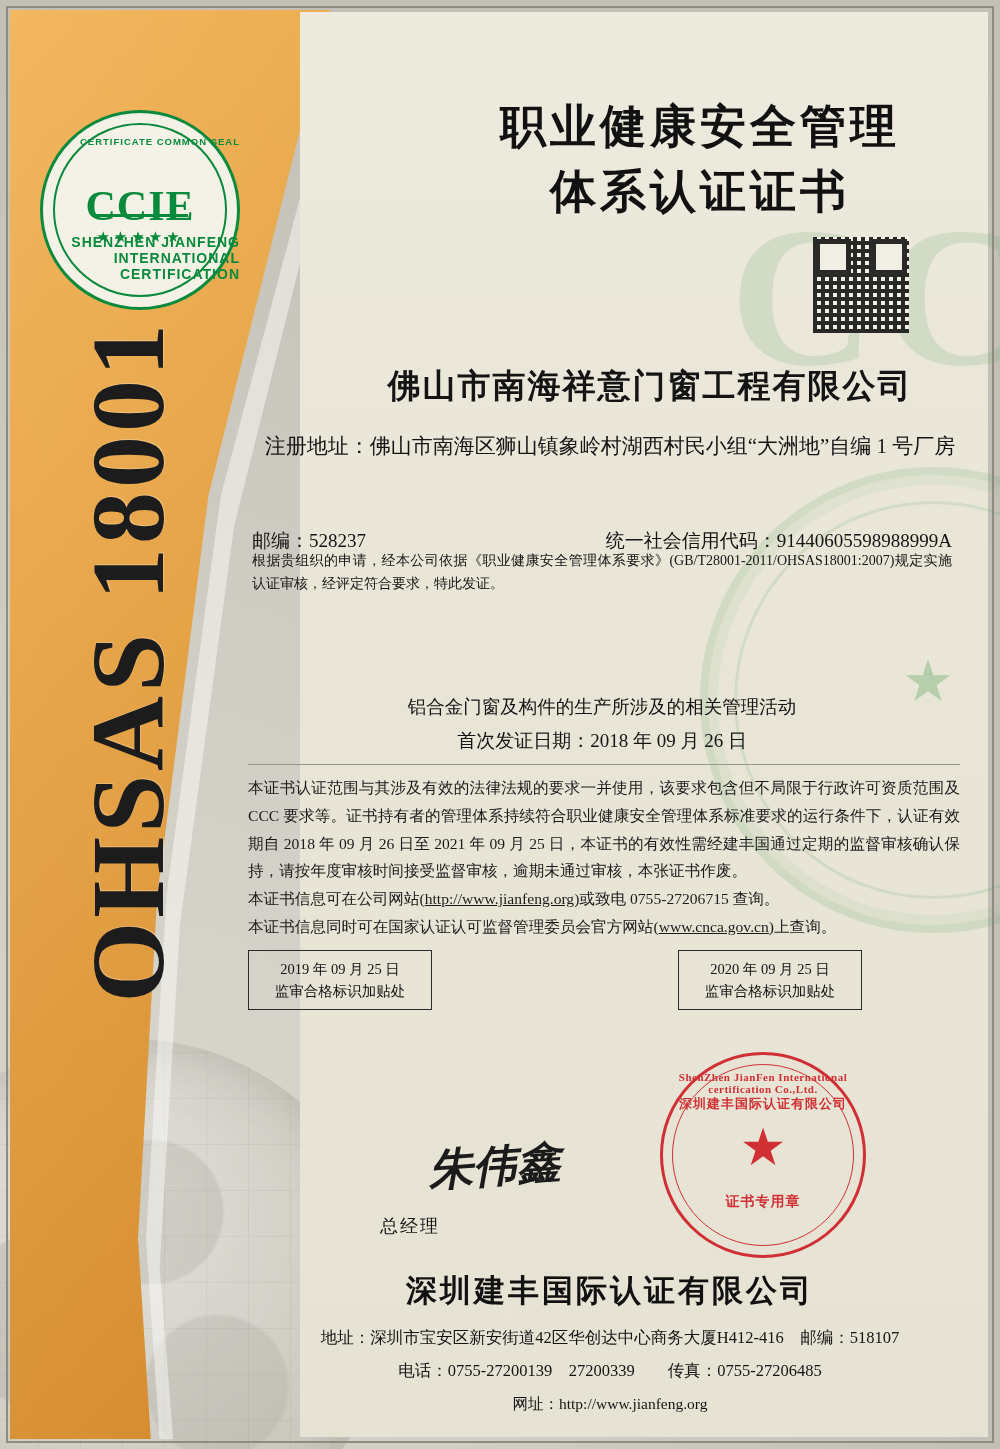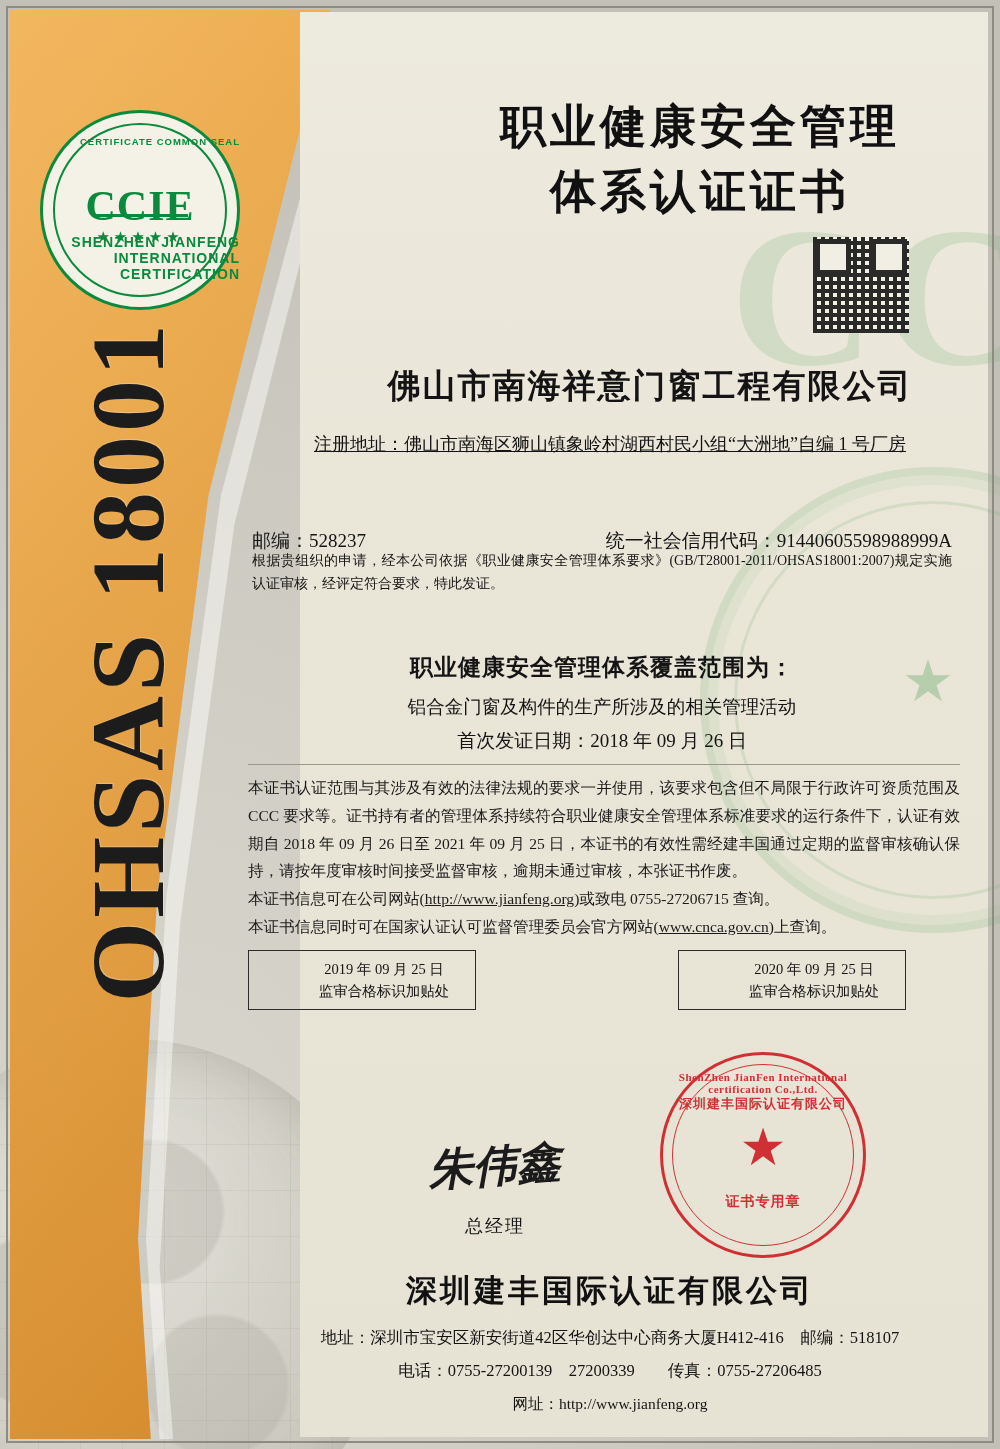--- a/index.html
+++ b/index.html
@@ -157,21 +157,21 @@
   .qr:after{right:2px;top:2px;}
   .row{position:absolute;font-family:"Liberation Serif", serif;color:#141414;}
   .cert-no{
     left:190px;top:305px;font-size:21px;letter-spacing:1px;
   }
   .cert-no b{font-weight:bold;}
   .company{
     left:0;top:352px;width:700px;text-align:center;
     font-size:33px;font-weight:bold;letter-spacing:2px;
   }
-  .addr1{left:-40px;top:420px;width:700px;text-align:center;font-size:18px;text-decoration:underline;}
+  .addr1{left:-40px;top:420px;width:700px;text-align:center;font-size:21px;}
   .addr2{left:-40px;top:452px;width:700px;text-align:center;font-size:17.5px;}
   .zip-wrap{
     position:absolute;left:-48px;top:488px;width:700px;display:flex;justify-content:space-between;
     font-family:"Liberation Serif", serif;font-size:19px;color:#141414;margin-top:28px;
   }
   .para{
     position:absolute;left:-48px;top:538px;width:700px;
     font-family:"Liberation Serif", serif;font-size:14px;line-height:1.62;color:#141414;text-align:justify;
   }
   .scope-title{
@@ -190,21 +190,21 @@
     position:absolute;left:-52px;top:752px;width:712px;height:1px;background:#9a988c;
   }
   .fine{
     position:absolute;left:-52px;top:762px;width:712px;
     font-family:"Liberation Serif", serif;font-size:15.6px;line-height:1.78;color:#1a1a1a;text-align:justify;
   }
   .fine .u{text-decoration:underline;}
   .stampbox{
     position:absolute;width:182px;height:58px;border:1px solid #2b2b2b;
     font-family:"Liberation Serif", serif;font-size:14.5px;color:#141414;
-    display:flex;flex-direction:column;align-items:center;justify-content:center;line-height:1.55;padding-left:44px;
+    display:flex;flex-direction:column;align-items:center;justify-content:center;line-height:1.55;
   }
   .stampbox.left{left:-52px;top:938px;}
   .stampbox.right{left:378px;top:938px;}
   
   .redseal{
     position:absolute;left:360px;top:1040px;width:200px;height:200px;
     border-radius:50%;border:3px solid #cf2026;
     background:radial-gradient(circle at 50% 50%, rgba(255,255,255,0) 60%, rgba(207,32,38,.05));
     opacity:.92;
   }
@@ -226,21 +226,21 @@
   .redseal .label{
     position:absolute;left:0;right:0;bottom:44px;text-align:center;color:#cf2026;
     font-family:"Liberation Serif", serif;font-size:14px;font-weight:bold;letter-spacing:1px;
   }
   .signature{
     position:absolute;left:80px;top:1125px;width:230px;height:70px;
     font-family:"Liberation Serif", serif;font-size:44px;color:#1b1b1b;
     font-style:italic;font-weight:bold;transform:rotate(-4deg);text-align:center;
   }
   .sig-label{
-    position:absolute;left:80px;top:1202px;width:230px;text-align:center;
+    position:absolute;left:80px;top:1202px;width:230px;text-align:left;
     font-family:"Liberation Serif", serif;font-size:18px;color:#141414;letter-spacing:2px;
   }
   .org{
     position:absolute;left:-40px;top:1258px;width:700px;text-align:center;
     font-family:"Liberation Serif", serif;font-size:31px;font-weight:bold;color:#111;letter-spacing:3px;
   }
   .foot{
     position:absolute;left:-60px;width:740px;text-align:center;
     font-family:"Liberation Serif", serif;font-size:16.5px;color:#141414;
   }
@@ -283,21 +283,20 @@
 
     <div class="row addr1">注册地址：佛山市南海区狮山镇象岭村湖西村民小组“大洲地”自编 1 号厂房</div>
 
     <div class="zip-wrap">
       <span>邮编：528237</span>
       <span>统一社会信用代码：91440605598988999A</span>
     </div>
 
     <div class="para">根据贵组织的申请，经本公司依据《职业健康安全管理体系要求》(GB/T28001-2011/OHSAS18001:2007)规定实施认证审核，经评定符合要求，特此发证。</div>
 
-    <div class="scope-title">职业健康安全管理体系覆盖范围为：</div>
     <div class="scope-body">铝合金门窗及构件的生产所涉及的相关管理活动</div>
     <div class="first-issue">首次发证日期：2018 年 09 月 26 日</div>
 
     <div class="divider"></div>
 
     <div class="fine">
       <div>本证书认证范围与其涉及有效的法律法规的要求一并使用，该要求包含但不局限于行政许可资质范围及CCC 要求等。证书持有者的管理体系持续符合职业健康安全管理体系标准要求的运行条件下，认证有效期自 2018 年 09 月 26 日至 2021 年 09 月 25 日，本证书的有效性需经建丰国通过定期的监督审核确认保持，请按年度审核时间接受监督审核，逾期未通过审核，本张证书作废。</div>
       <div>
         <span>本证书信息可在公司网站(</span><span class="u">http://www.jianfeng.org</span><span>)或致电 0755-27206715 查询。</span>
       </div>

